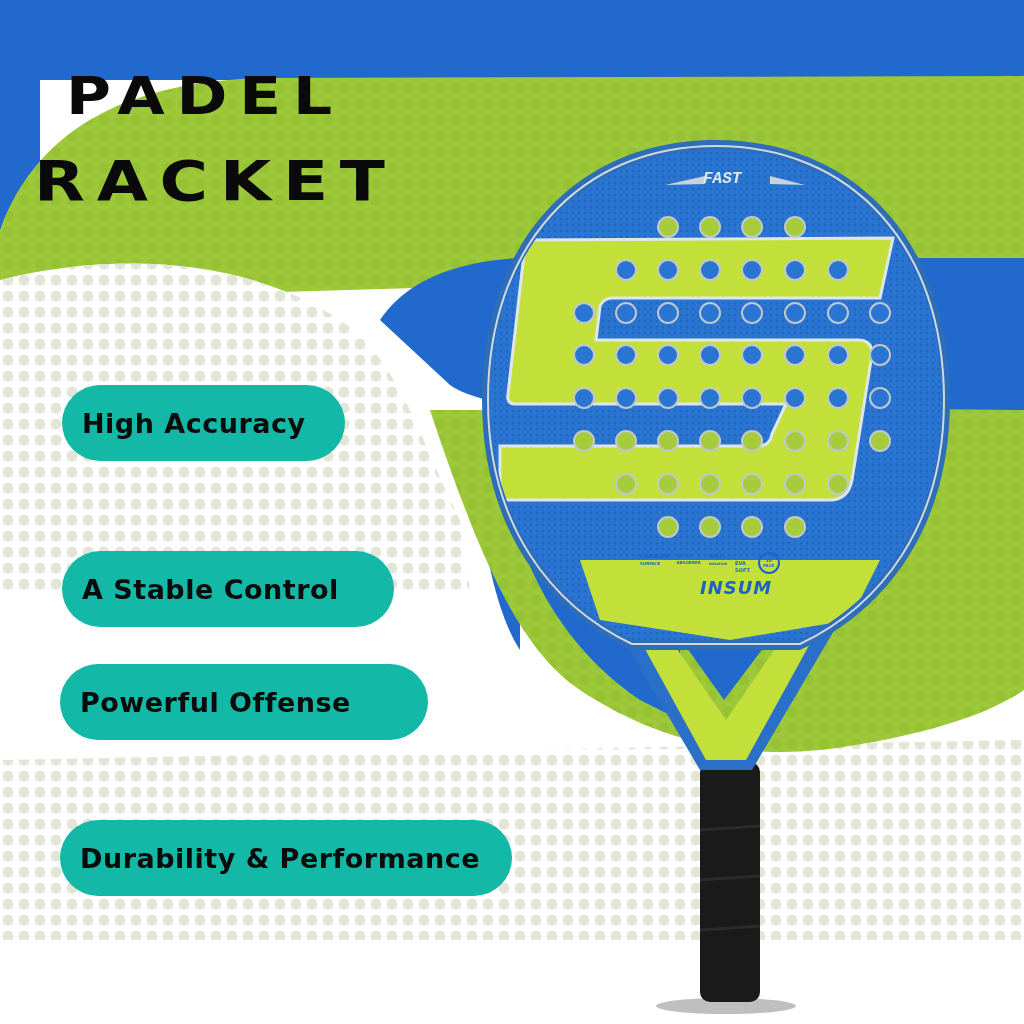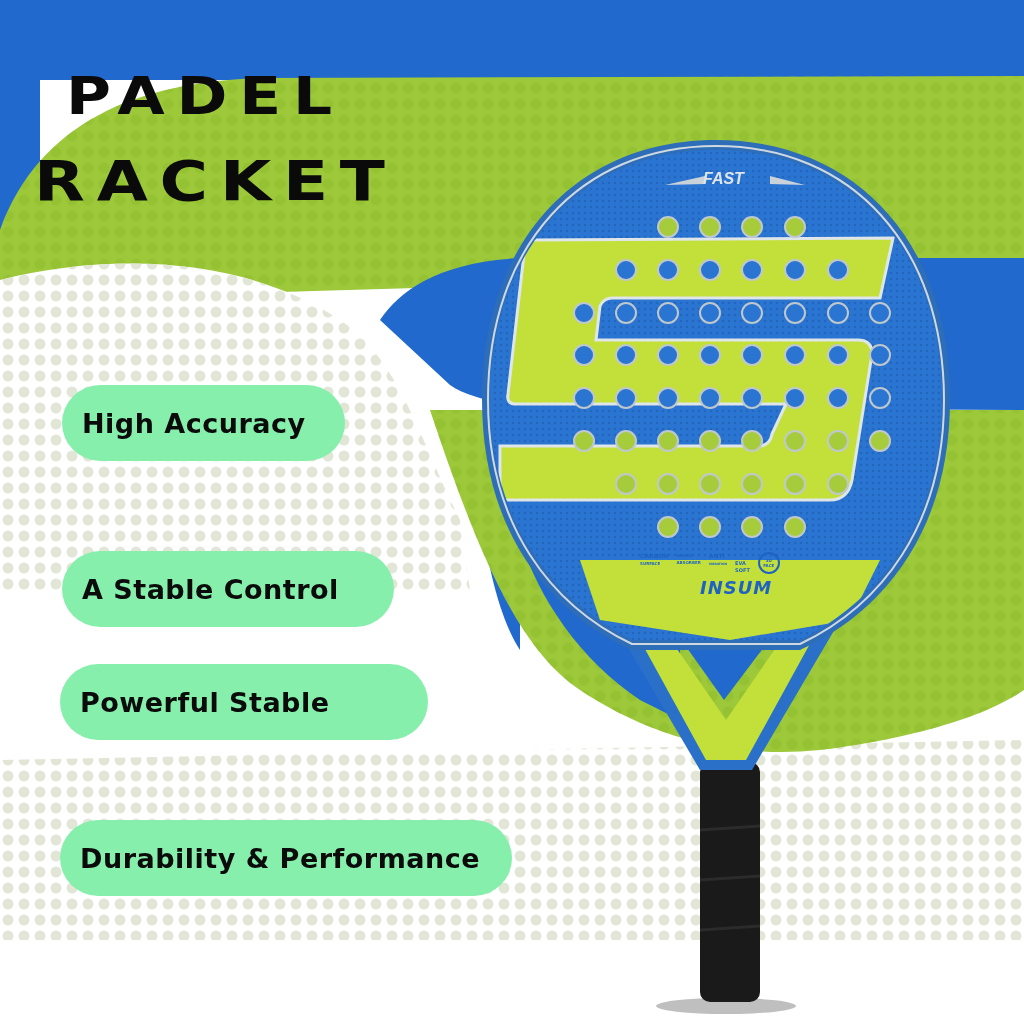--- a/index.html
+++ b/index.html
@@ -1,21 +1,21 @@
 <!DOCTYPE html>
 <html><head>
   <meta charset="utf-8">
   <style>
     html, body { margin:0; padding:0; }
     body { width:1024px; height:1024px; position:relative; overflow:hidden; background:#ffffff; font-family:"DejaVu Sans", sans-serif; }
     .layer { position:absolute; left:0; top:0; width:1024px; height:1024px; }
     .title { position:absolute; left:34px; font-family:"DejaVu Sans", sans-serif; font-weight:900; color:#0a0a0a; letter-spacing:10px; transform:scaleX(1.18); transform-origin:left center; }
     .title.l1 { top:66px; left:66px; font-size:52px; }
     .title.l2 { top:148px; font-size:56px; }
-    .pill { position:absolute; height:76px; border-radius:38px; background:#86efac; display:flex; align-items:center; padding-left:20px; box-sizing:border-box; }
+    .pill { position:absolute; height:76px; border-radius:38px; background:#14b8a6; display:flex; align-items:center; padding-left:20px; box-sizing:border-box; }
     .pill span { font-family:"DejaVu Sans", sans-serif; font-weight:bold; font-size:27px; color:#0b0b0b; letter-spacing:0.5px; white-space:nowrap; }
   </style>
 </head>
 <body>
 
 <svg class="layer" viewBox="0 0 1024 1024" xmlns="http://www.w3.org/2000/svg">
   <defs>
     <pattern id="dotsGreen" width="16" height="16" patternUnits="userSpaceOnUse">
       <circle cx="8" cy="8" r="5.5" fill="#8fbd2e"></circle>
     </pattern>
@@ -51,21 +51,21 @@
 <div class="title l1">PADEL</div>
 <div class="title l2">RACKET</div>
 
 <div class="pill" style="left:62px; top:385px; width:283px;">
   <span>High Accuracy</span>
 </div>
 <div class="pill" style="left:62px; top:551px; width:332px;">
   <span>A Stable Control</span>
 </div>
 <div class="pill" style="left:60px; top:664px; width:368px;">
-  <span>Powerful Stable</span>
+  <span>Powerful Offense</span>
 </div>
 <div class="pill" style="left:60px; top:820px; width:452px;">
   <span>Durability &amp; Performance</span>
 </div>
 
 <svg class="layer" viewBox="0 0 1024 1024" xmlns="http://www.w3.org/2000/svg">
   <defs>
     <clipPath id="faceClip">
       <path d="M490,400 C490,250 580,150 716,150 C852,150 942,250 942,400 C942,520 880,600 800,640 L632,640 C552,600 490,520 490,400 Z"></path>
     </clipPath>
@@ -147,21 +147,21 @@
     <circle cx="668" cy="527" r="10" fill="#a6cc3c"></circle>
       <circle cx="710" cy="527" r="10" fill="#a6cc3c"></circle>
       <circle cx="752" cy="527" r="10" fill="#a6cc3c"></circle>
       <circle cx="795" cy="527" r="10" fill="#a6cc3c"></circle>
   </g>
 
   <path d="M665,185 L705,176 L705,184 Z" fill="#c9d2d8"></path>
   <path d="M770,176 L805,185 L770,184 Z" fill="#c9d2d8"></path>
 </svg>
 
-<div style="position:absolute; left:703px; top:170px; font-family:Liberation Sans, sans-serif; font-weight:bold; font-style:italic; font-size:16px; color:#dfe6ea;text-align:center;">FAST</div>
+<div style="position:absolute; left:703px; top:170px; font-family:Liberation Mono, monospace; font-weight:bold; font-style:italic; font-size:16px; color:#dfe6ea;text-align:center;">FAST</div>
 <div style="position:absolute; left:700px; top:577px; font-family:'DejaVu Sans',sans-serif; font-weight:bold; font-style:italic; font-size:18px; color:#1e63c4; letter-spacing:1px;">INSUM</div>
 
 <div style="position:absolute; left:640px; top:552px; width:190px; display:flex; gap:8px; font-family:'DejaVu Sans',sans-serif; color:#1e63c4;">
   <div style="display:flex; flex-direction:column; font-size:6px; font-weight:bold; line-height:8px;">
     <span>CARBON</span>
     <span style="font-size:4px;">SURFACE</span>
   </div>
   <div style="display:flex; flex-direction:column; font-size:4px; font-weight:bold; line-height:7px;">
     <span>SHOCK</span>
     <span>ABSORBER</span>

